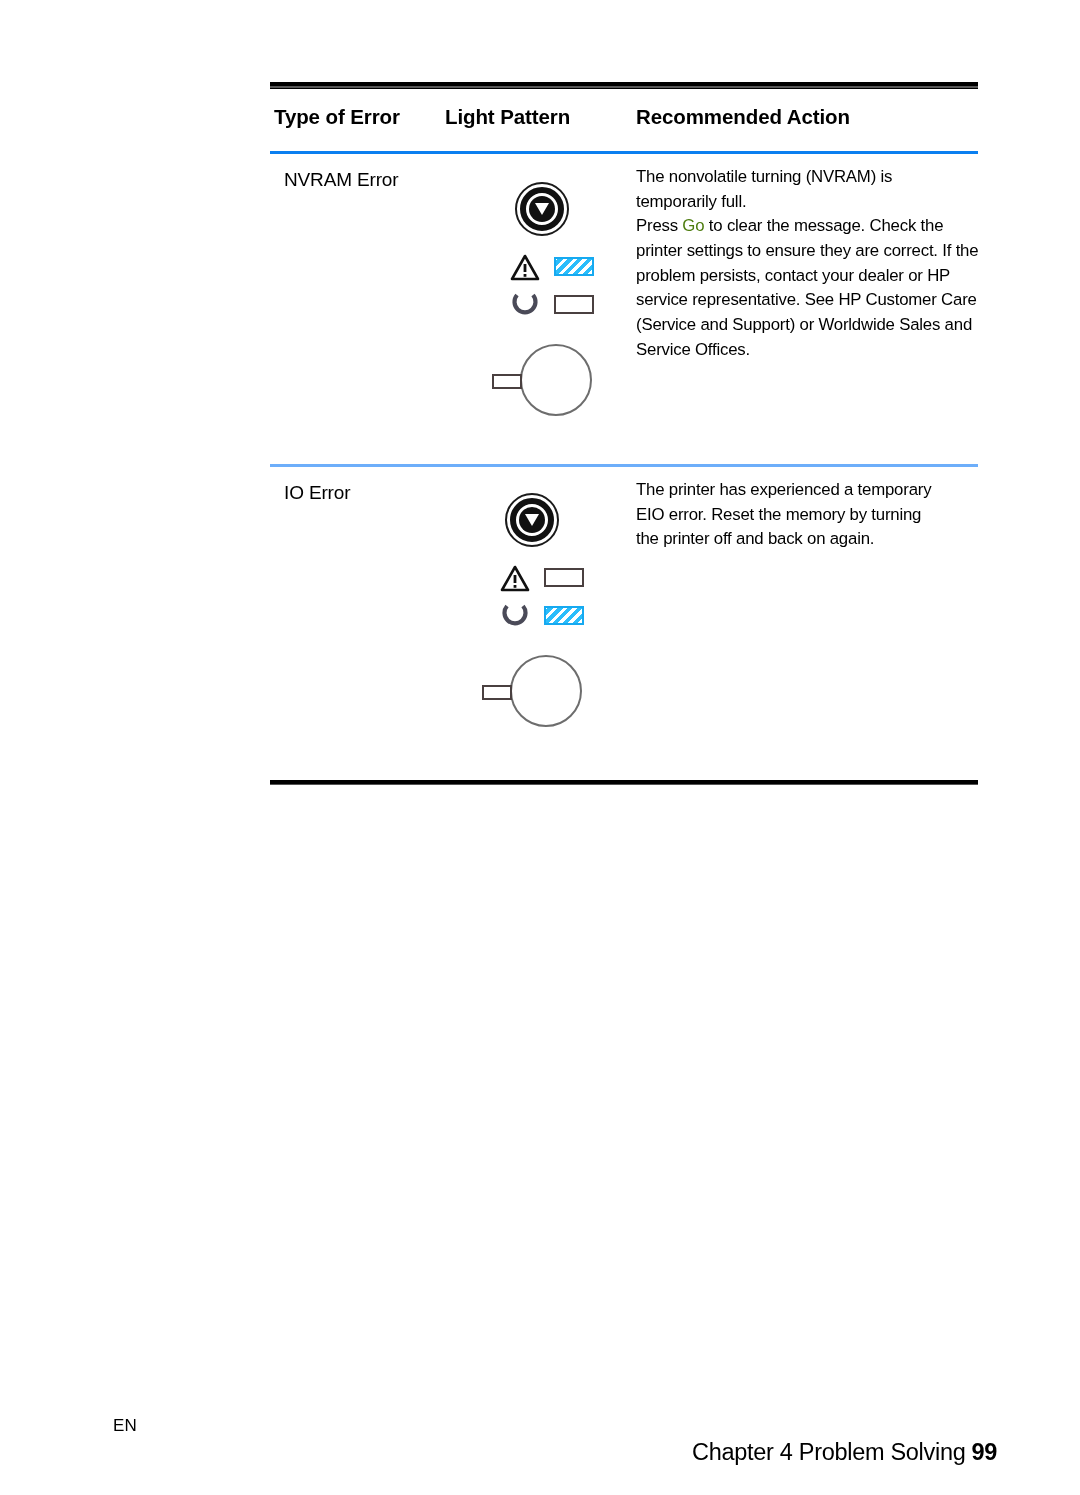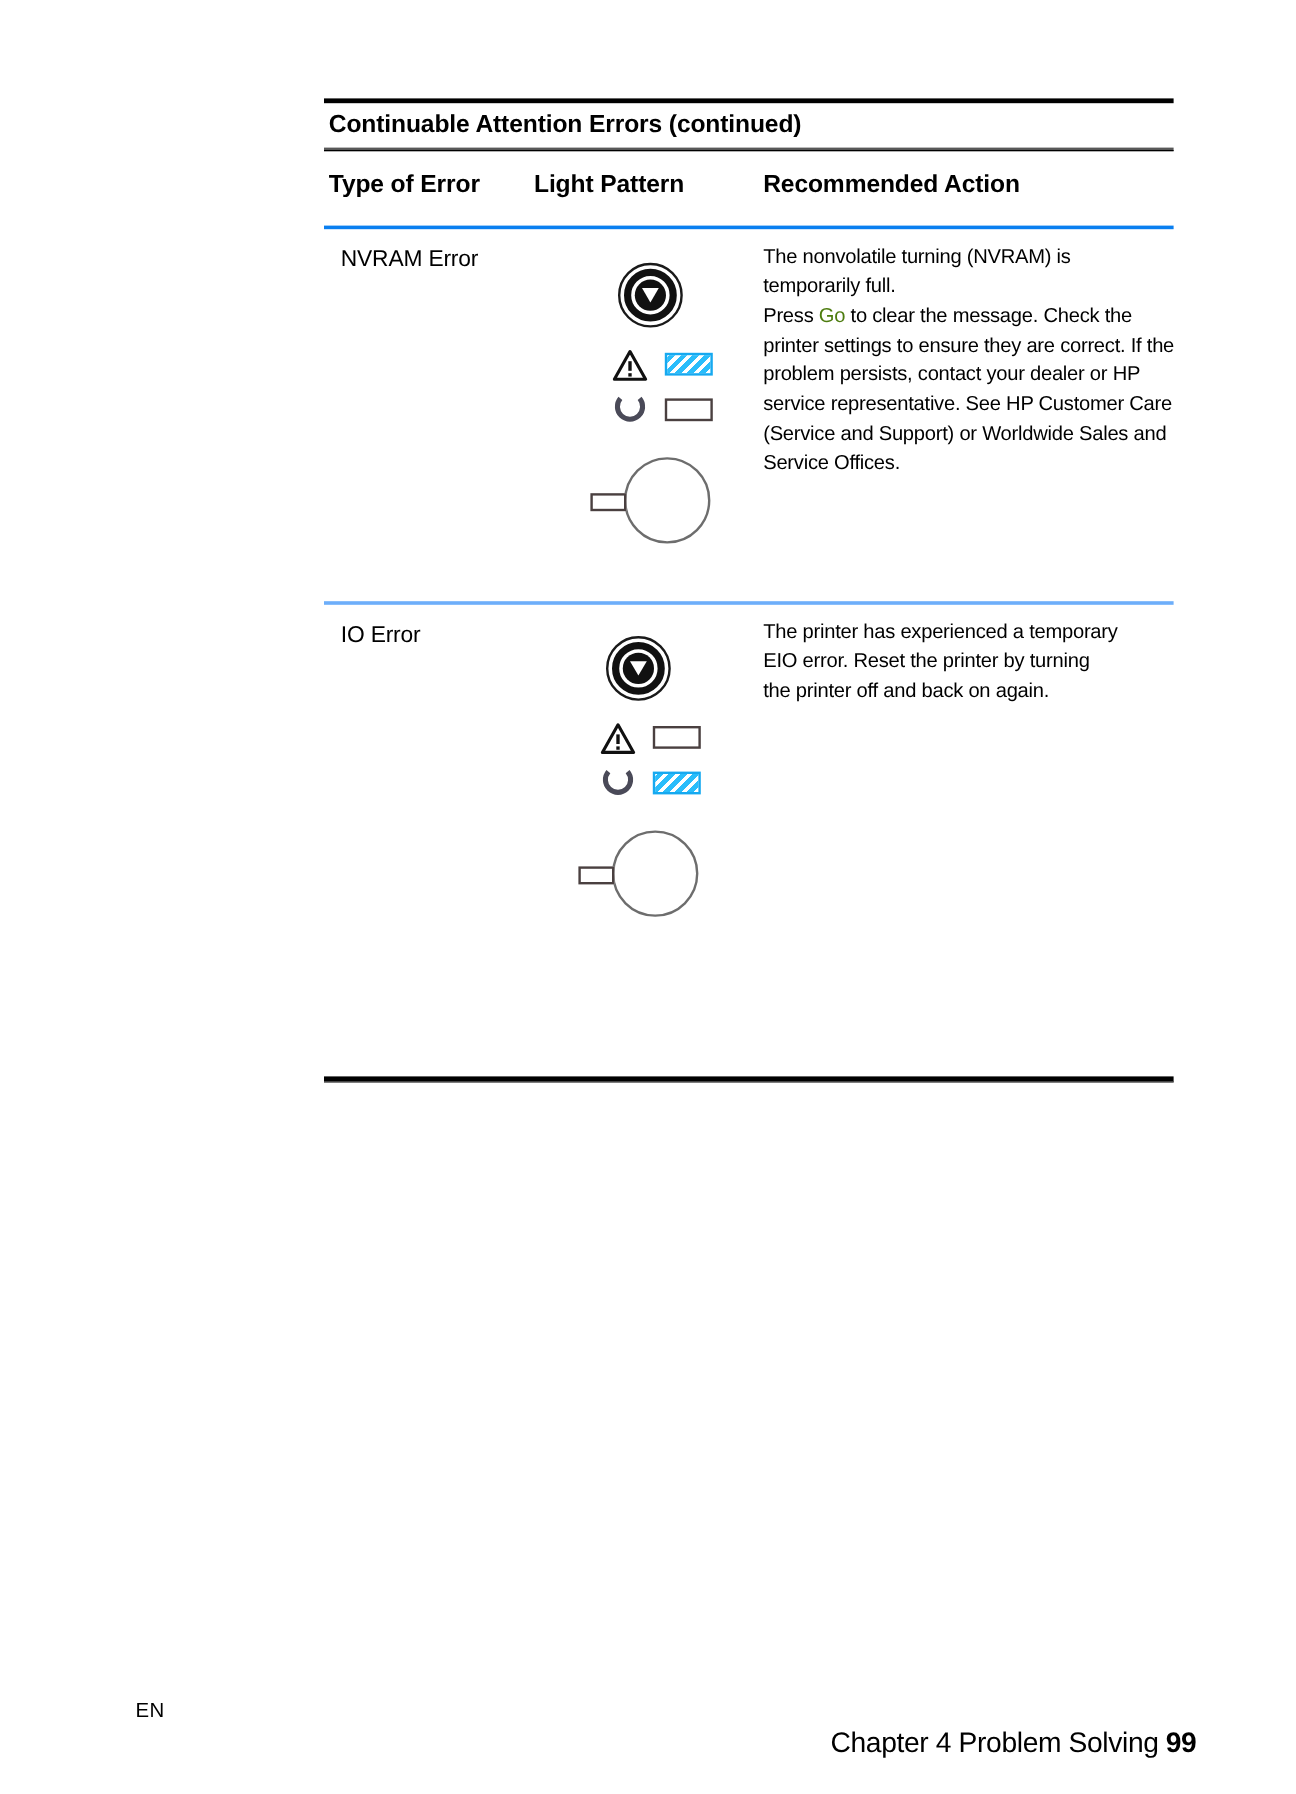--- a/index.html
+++ b/index.html
@@ -83,21 +83,21 @@
   }
   .th-type      { left: 4px; }
   .th-light     { left: 175px; }
   .th-action    { left: 366px; }
 
   
   .row {
     position: relative;
   }
   .row-1 { height: 310px; }
-  .row-2 { height: 393px; }
+  .row-2 { height: 313px; }
 
   .cell-type {
     position: absolute;
     left: 14px;
     top: 12px;
     width: 160px;
     font-size: 19px;
     line-height: 1.45;
     letter-spacing: -0.15px;
   }
@@ -256,21 +256,20 @@
 </style>
 </head>
 <body>
 
 <div class="page">
 
   <div class="table-wrap">
 
     <div class="rule-thick-top"></div>
 
-    <div class="table-title">Continuable Attention Errors (continued)</div>
 
     <div class="rule-gray"></div>
 
     <div class="header-row">
       <div class="th th-type">Type of Error</div>
       <div class="th th-light">Light Pattern</div>
       <div class="th th-action">Recommended Action</div>
     </div>
 
     <div class="rule-blue-strong"></div>
@@ -352,21 +351,21 @@
 
         <div class="jobcancel">
           <div class="circ"></div>
           <div class="tab"></div>
         </div>
 
       </div>
 
       <div class="cell-action">
         <p>The printer has experienced a temporary</p>
-        <p>EIO error. Reset the printer by turning</p>
+        <p>EIO error. Reset the memory by turning</p>
         <p>the printer off and back on again.</p>
       </div>
 
     </div>
 
     <div class="rule-thick-bottom"></div>
 
   </div>
 
   <div class="footer">

